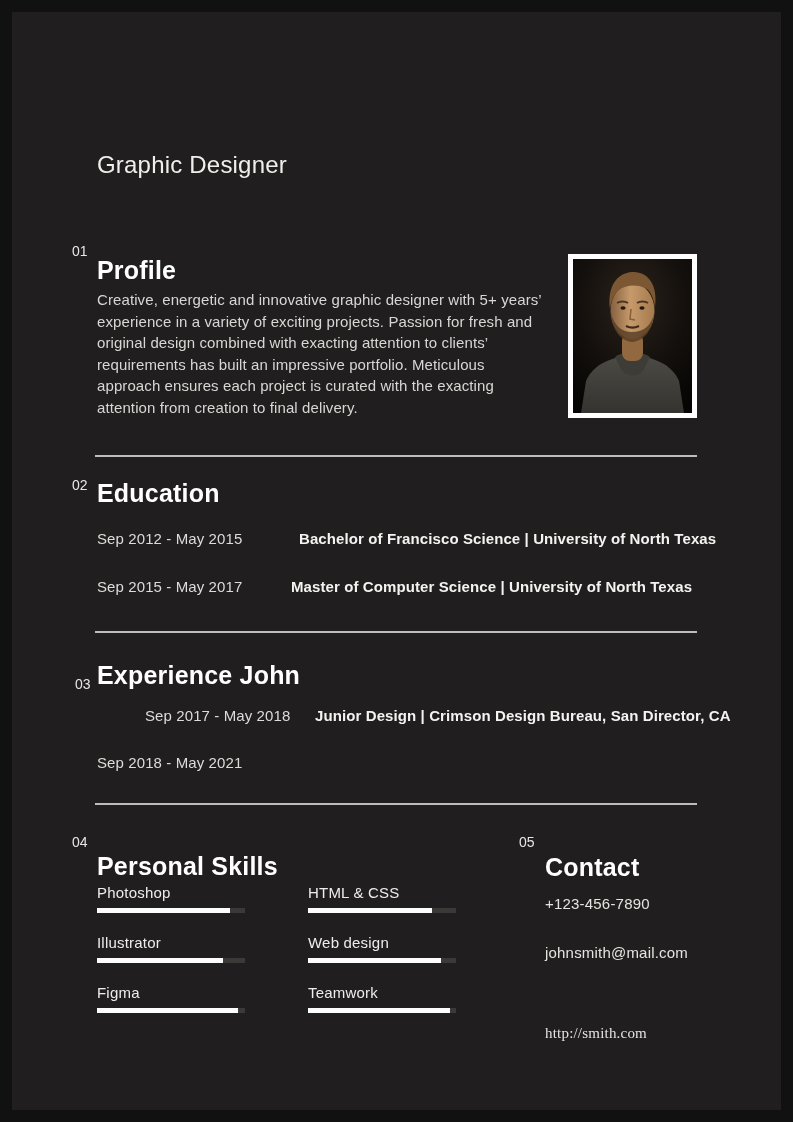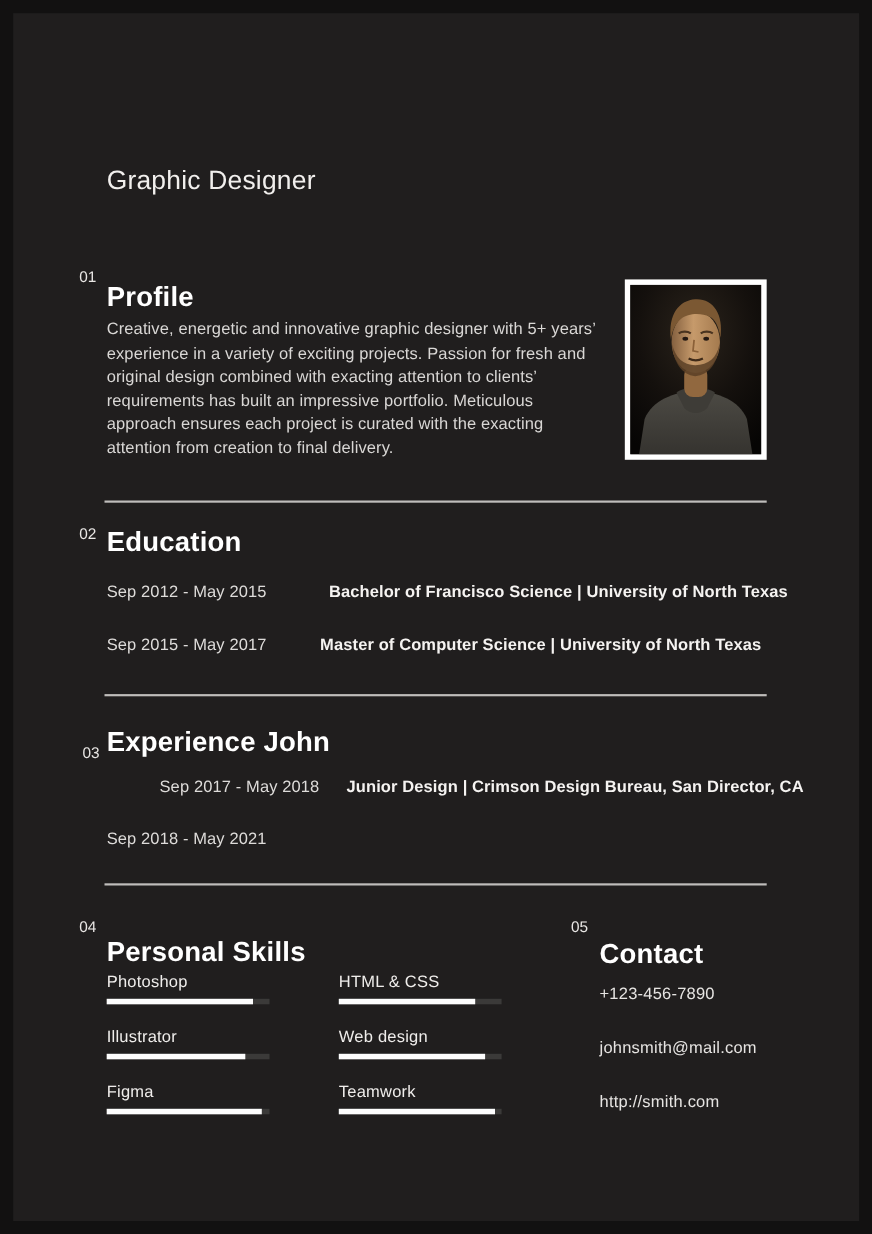--- a/index.html
+++ b/index.html
@@ -163,14 +163,14 @@
       <div class="skill-track">
         <div class="skill-fill" style="width: 96%;"></div>
       </div>
     </div>
   </div>
 
   <div class="abs sec-num" style="left:519px;top:834px;">05</div>
   <div class="abs sec-title" style="left:545px;top:837px;margin-top:16px;">Contact</div>
   <div class="abs contact-item" style="top:895px;">+123-456-7890</div>
   <div class="abs contact-item" style="top:944px;">johnsmith@mail.com</div>
-  <div class="abs contact-item" style="top:993px;">http://smith.com</div>
+  <div class="abs contact-item" style="top:1025px;font-family:Liberation Serif, serif;">http://smith.com</div>
 </div>
 
 </body></html>

